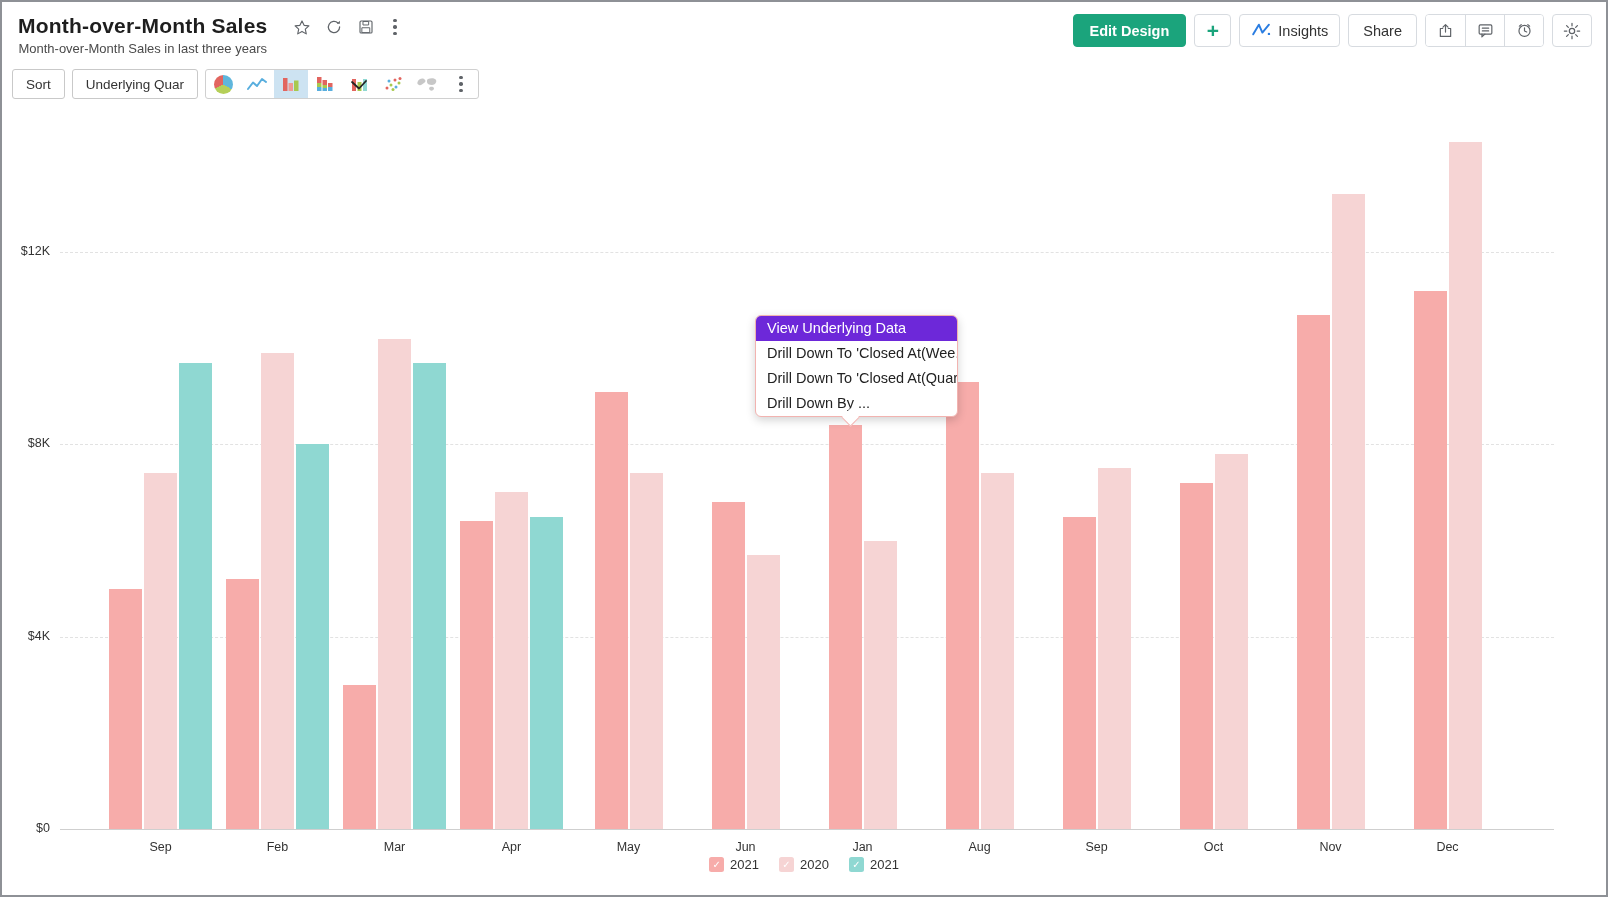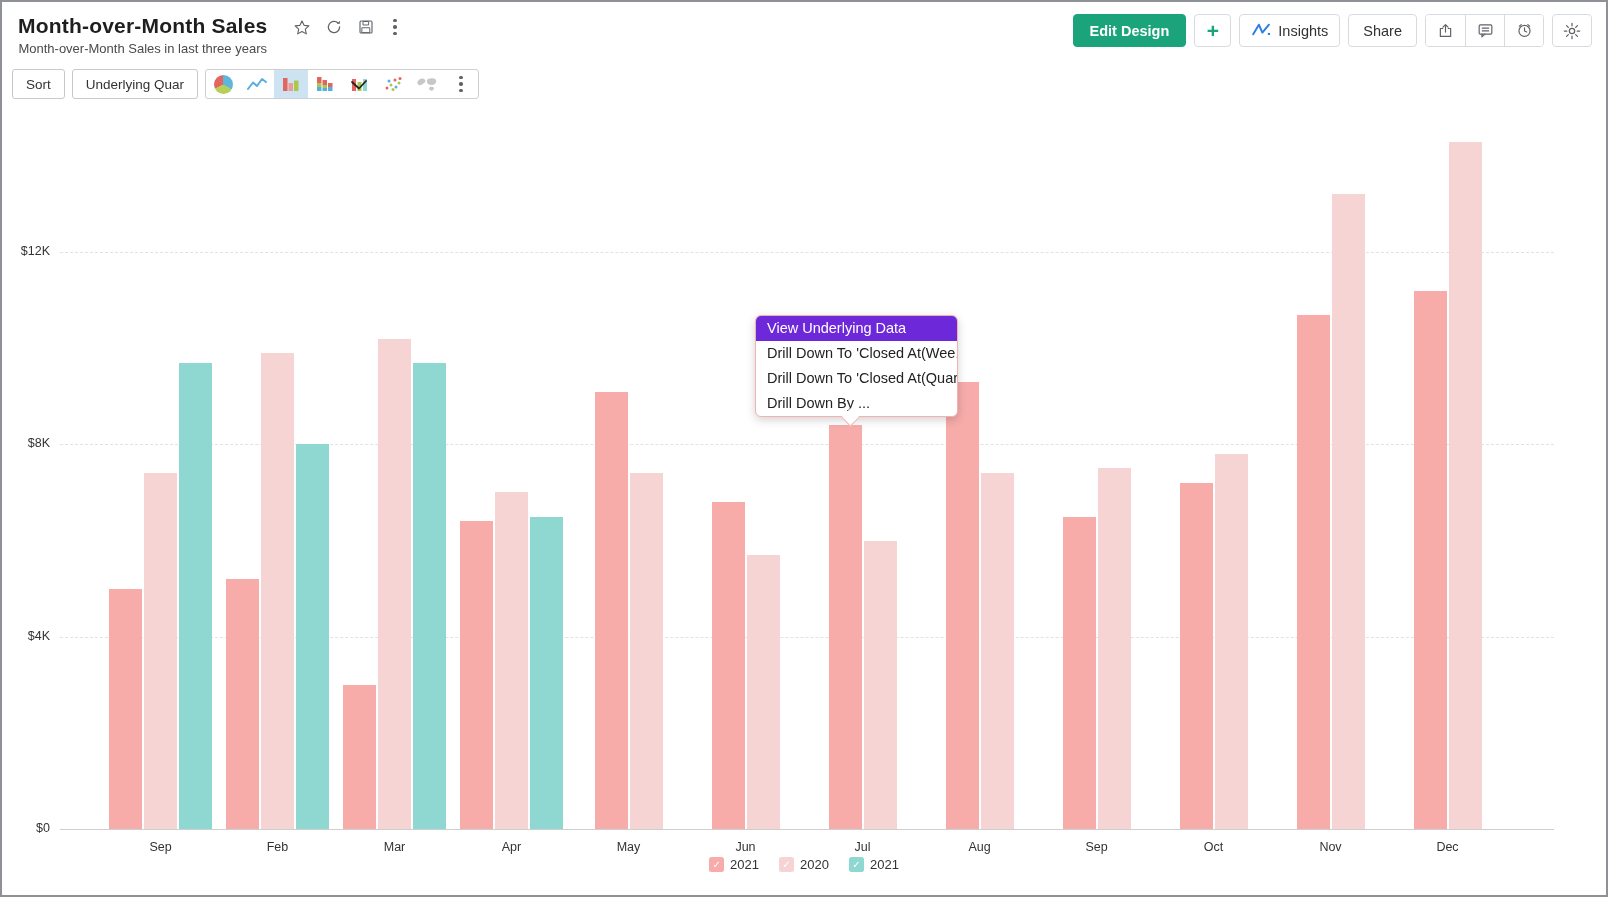--- a/index.html
+++ b/index.html
@@ -235,21 +235,21 @@
     <div class="bar" style="left: 528px; top: 514.5px; width: 33px; height: 312.5px; background: rgb(143, 216, 210);"></div>
     <div class="xlab" style="left: 479.5px; top: 838px;">Apr</div>
     <div class="bar" style="left: 592.5px; top: 389.5px; width: 33px; height: 437.5px; background: rgb(247, 172, 170);"></div>
     <div class="bar" style="left: 627.5px; top: 471.2px; width: 33px; height: 355.8px; background: rgb(246, 212, 212);"></div>
     <div class="xlab" style="left: 596.5px; top: 838px;">May</div>
     <div class="bar" style="left: 709.5px; top: 500.1px; width: 33px; height: 326.9px; background: rgb(247, 172, 170);"></div>
     <div class="bar" style="left: 744.5px; top: 552.9px; width: 33px; height: 274.1px; background: rgb(246, 212, 212);"></div>
     <div class="xlab" style="left: 713.5px; top: 838px;">Jun</div>
     <div class="bar" style="left: 826.5px; top: 423.1px; width: 33px; height: 403.9px; background: rgb(247, 172, 170);"></div>
     <div class="bar" style="left: 861.5px; top: 538.5px; width: 33px; height: 288.5px; background: rgb(246, 212, 212);"></div>
-    <div class="xlab" style="left: 830.5px; top: 838px;">Jul</div>
+    <div class="xlab" style="left: 830.5px; top: 838px;">Jan</div>
     <div class="bar" style="left: 943.5px; top: 379.9px; width: 33px; height: 447.1px; background: rgb(247, 172, 170);"></div>
     <div class="bar" style="left: 978.5px; top: 471.2px; width: 33px; height: 355.8px; background: rgb(246, 212, 212);"></div>
     <div class="xlab" style="left: 947.5px; top: 838px;">Aug</div>
     <div class="bar" style="left: 1060.5px; top: 514.5px; width: 33px; height: 312.5px; background: rgb(247, 172, 170);"></div>
     <div class="bar" style="left: 1095.5px; top: 466.4px; width: 33px; height: 360.6px; background: rgb(246, 212, 212);"></div>
     <div class="xlab" style="left: 1064.5px; top: 838px;">Sep</div>
     <div class="bar" style="left: 1177.5px; top: 480.8px; width: 33px; height: 346.2px; background: rgb(247, 172, 170);"></div>
     <div class="bar" style="left: 1212.5px; top: 452px; width: 33px; height: 375px; background: rgb(246, 212, 212);"></div>
     <div class="xlab" style="left: 1181.5px; top: 838px;">Oct</div>
     <div class="bar" style="left: 1294.5px; top: 312.5px; width: 33px; height: 514.5px; background: rgb(247, 172, 170);"></div>

